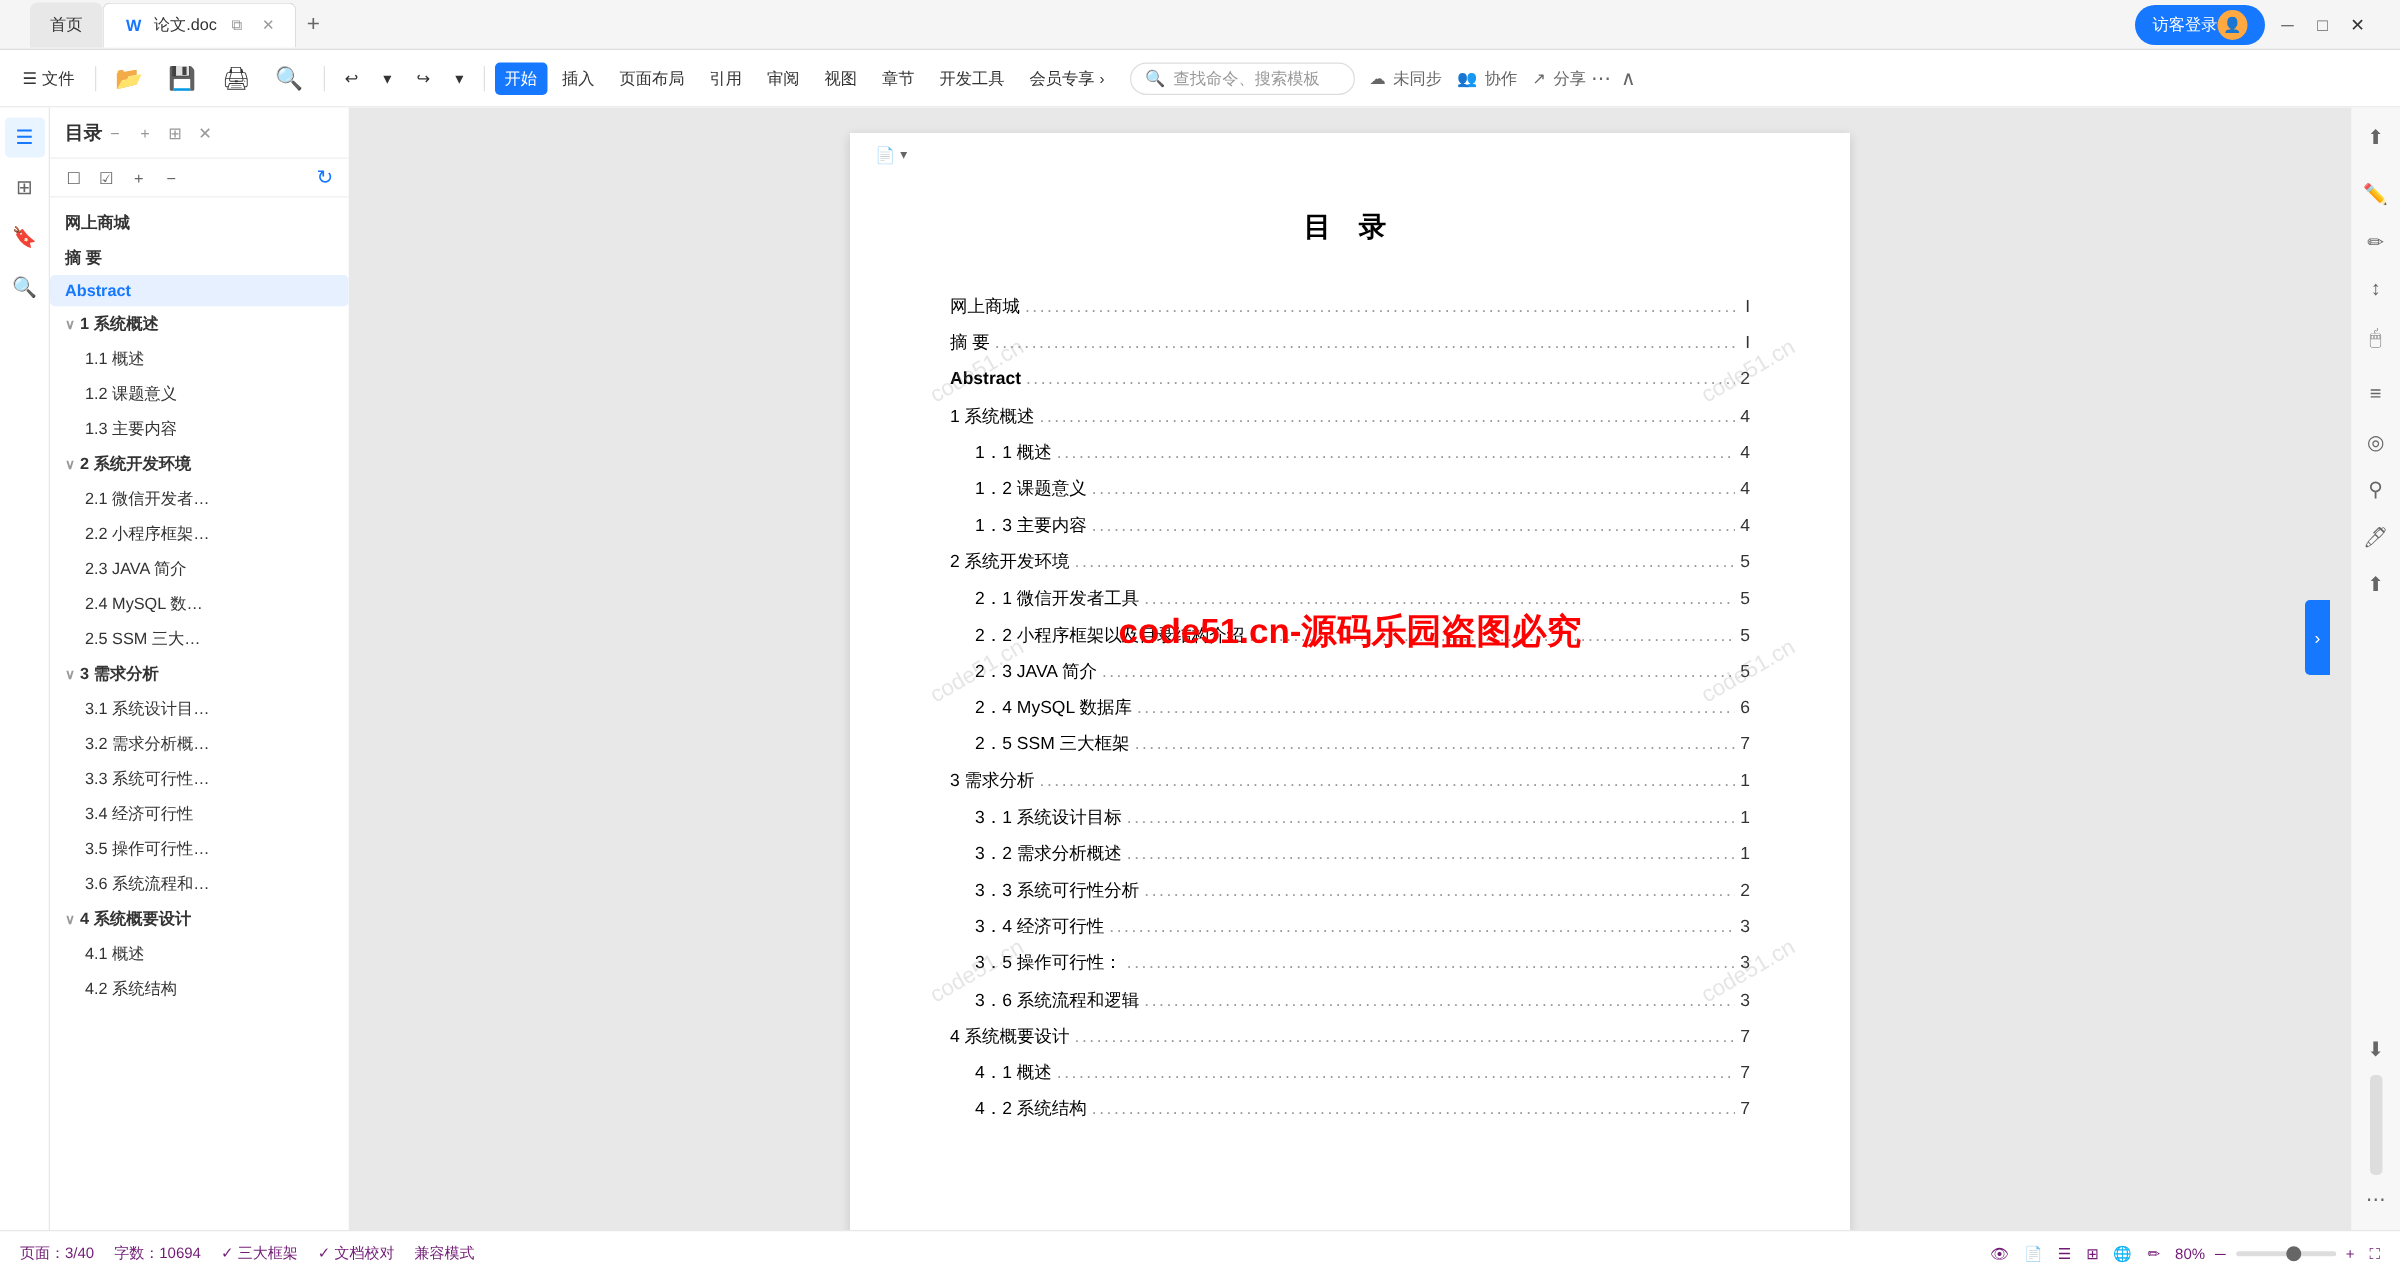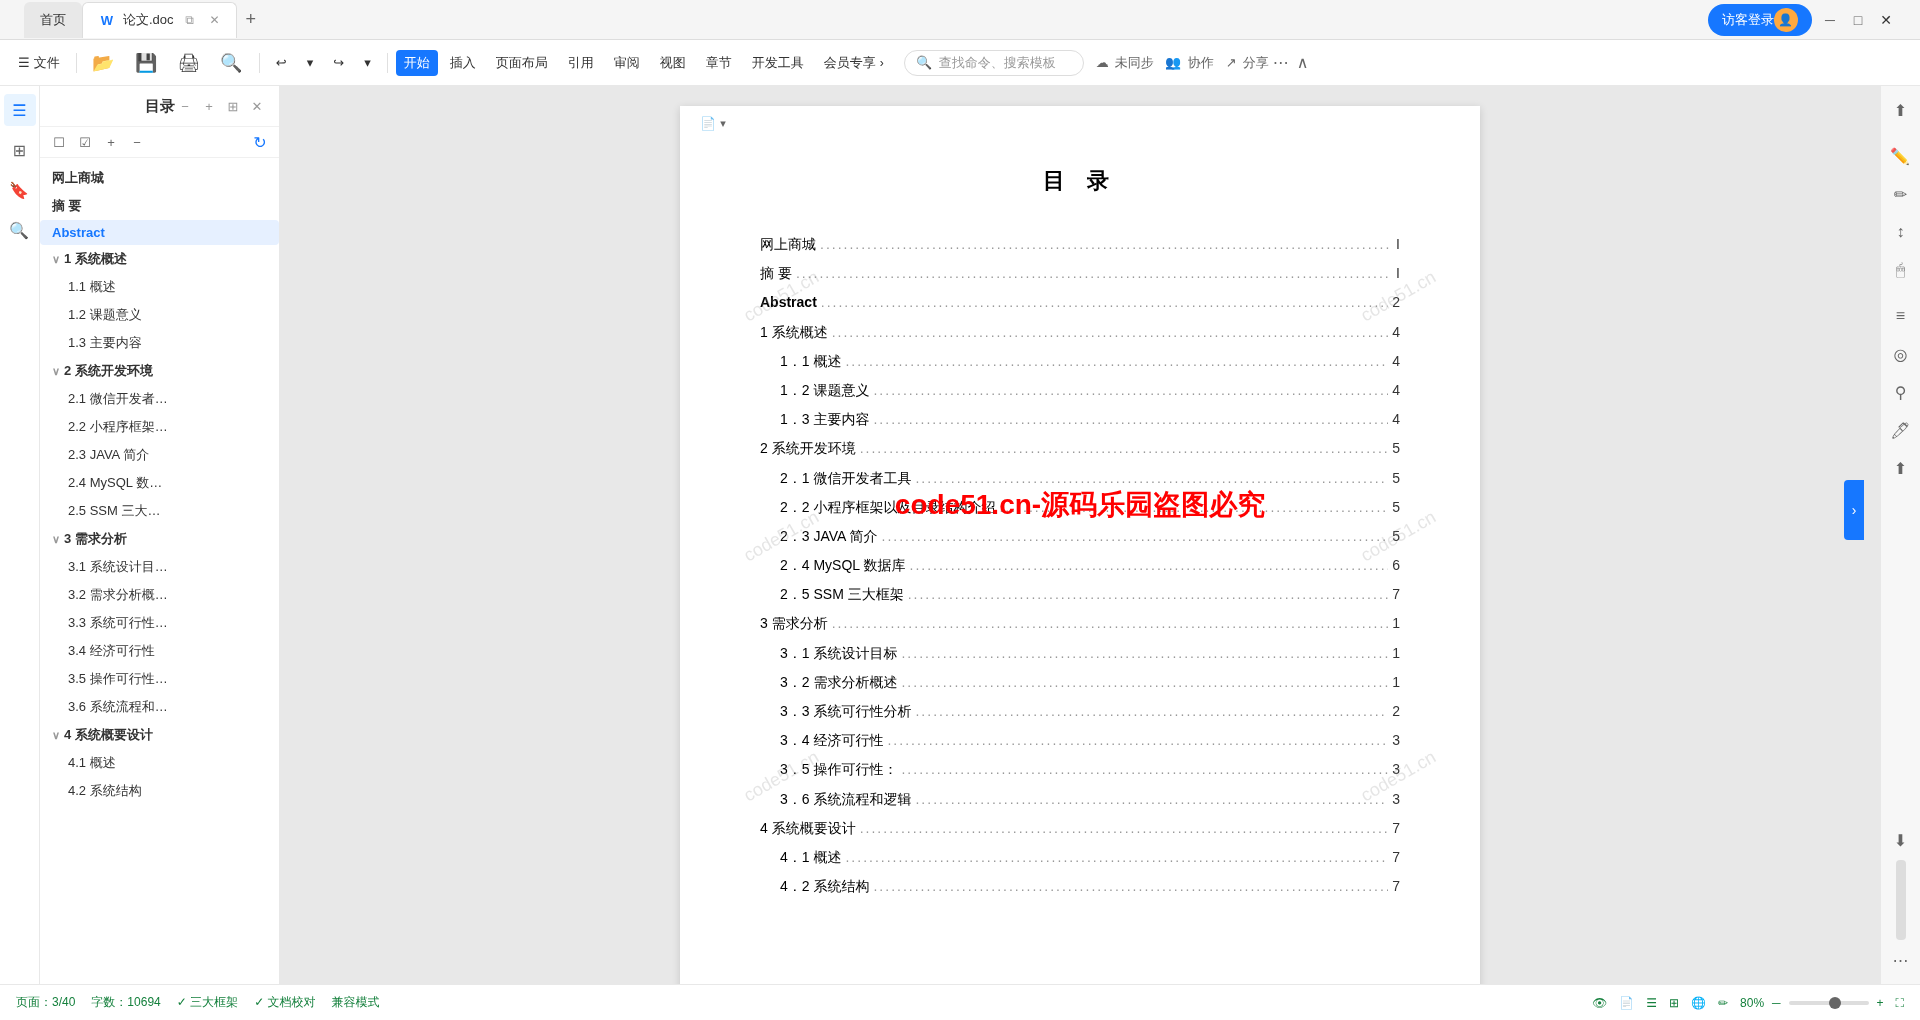--- a/index.html
+++ b/index.html
@@ -125,21 +125,21 @@
     .toc-panel {
       width: 240px;
       background: #fff;
       border-right: 1px solid #e8e8e8;
       display: flex;
       flex-direction: column;
     }
     .toc-header {
       display: flex;
       align-items: center;
-      justify-content: flex-end;
+      justify-content: flex-start;
       padding: 10px 12px;
       border-bottom: 1px solid #f0f0f0;
     }
     .toc-title { font-size: 15px; font-weight: bold; color: #333; }
     .toc-header-icons { display: flex; gap: 4px; }
     .toc-header-icon { width: 20px; height: 20px; display: flex; align-items: center; justify-content: center; cursor: pointer; color: #999; font-size: 13px; }
     .toc-controls {
       display: flex;
       align-items: center;
       padding: 4px 8px;
@@ -253,21 +253,21 @@
     
     .status-bar {
       display: flex;
       align-items: center;
       height: 36px;
       background: #fff;
       border-top: 1px solid #e8e8e8;
       padding: 0 16px;
       gap: 16px;
       font-size: 12px;
-      color: #15803d;
+      color: #701a75;
     }
     .status-item { display: flex; align-items: center; gap: 4px; cursor: pointer; }
     .status-right { margin-left: auto; display: flex; align-items: center; gap: 12px; }
     .zoom-control { display: flex; align-items: center; gap: 8px; }
     .zoom-slider { width: 80px; height: 4px; background: #ddd; border-radius: 2px; position: relative; cursor: pointer; }
     .zoom-thumb { position: absolute; width: 12px; height: 12px; background: #666; border-radius: 50%; top: -4px; left: 50%; }
   </style>
 </head>
 <body>
 

